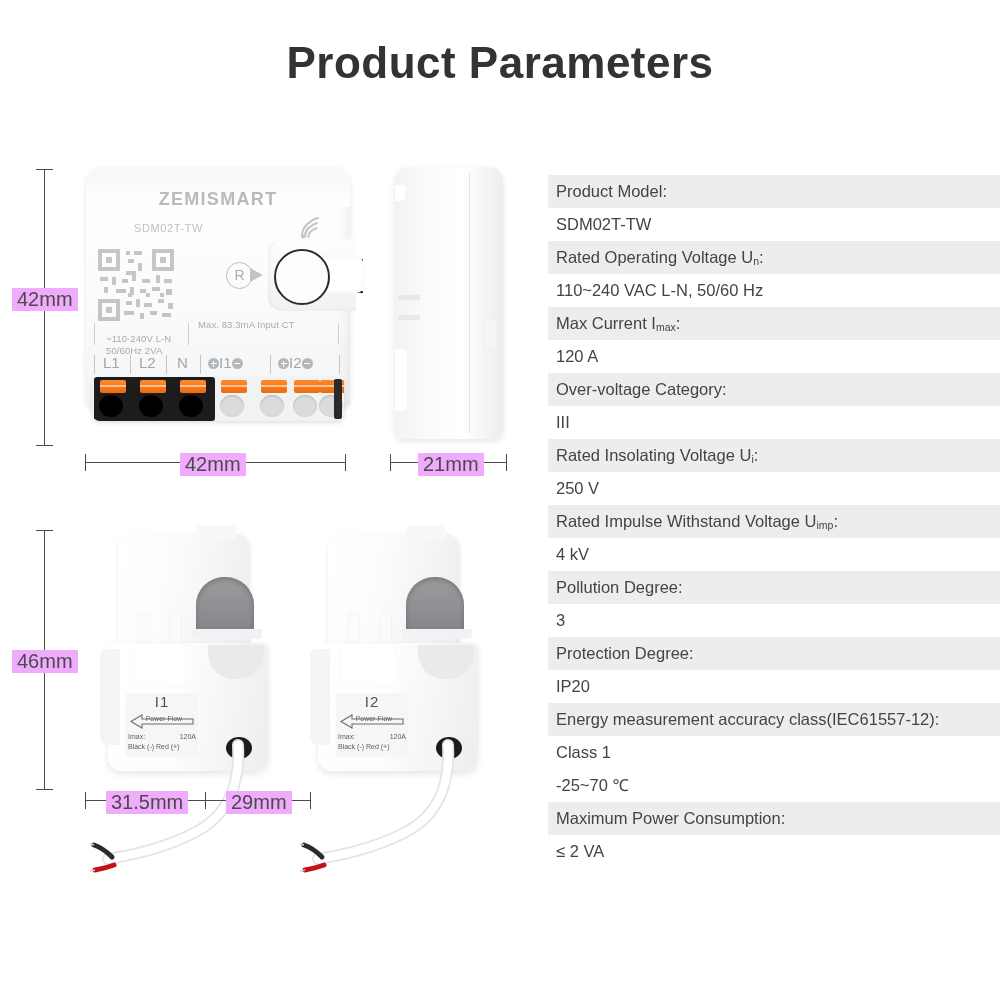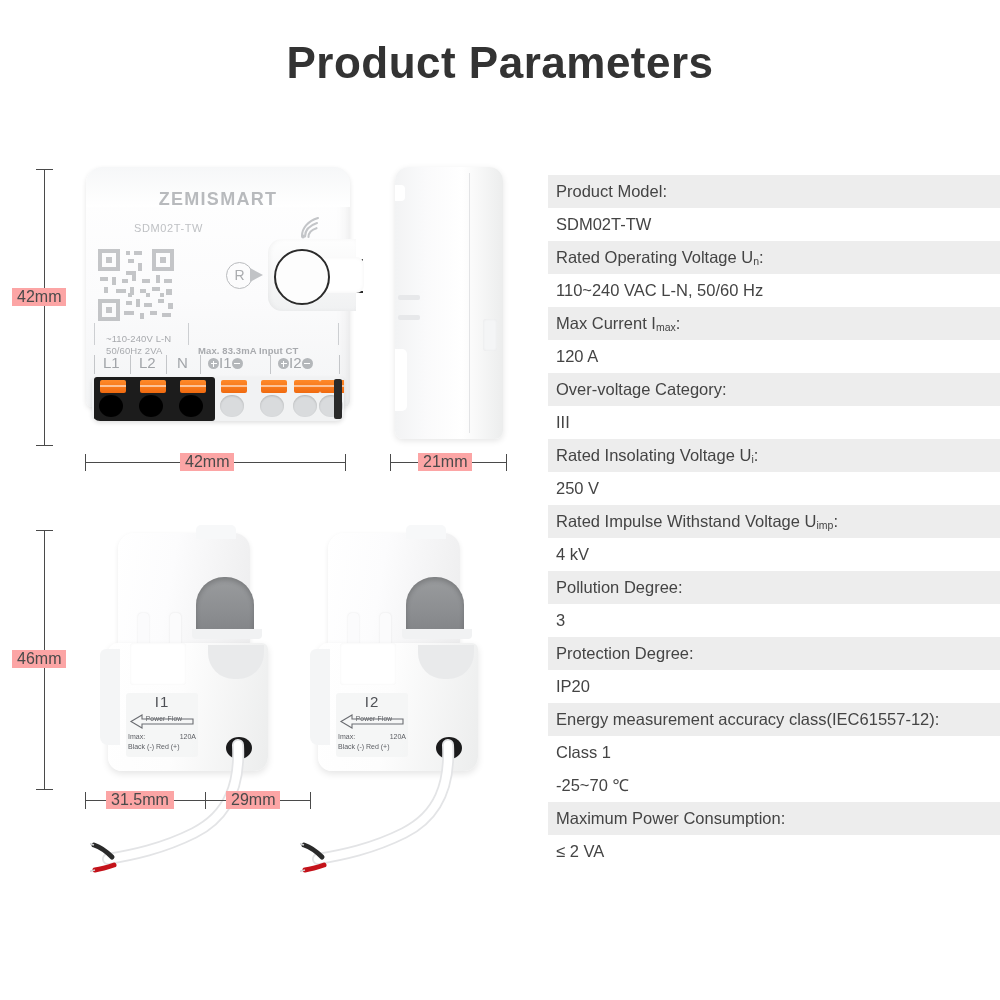--- a/index.html
+++ b/index.html
@@ -72,24 +72,24 @@
     background: #4a4a4a;
   }
   .dim-cap-v {  
     position: absolute;
     width: 1px;
     height: 17px;
     background: #4a4a4a;
   }
   .dim-label {
     position: absolute;
-    font-size: 16px;
+    font-size: 20px;
     color: #4a4a4a;
     white-space: nowrap;
-    background: #fca5a5;
+    background: #f0abfc;
     padding: 0 5px;
   }
 
   
   #device-main {
     position: absolute;
     left: 86px;
     top: 167px;
     width: 264px;
     height: 272px;
@@ -210,23 +210,22 @@
     top: 4px;
   }
   #rating-left {
     position: absolute;
     left: 12px; top: 14px;
     line-height: 12px;
     letter-spacing: 0.1px;
   }
   #rating-right {
     position: absolute;
-    left: 104px; top: 26px;
+    left: 104px; top: 0;
     letter-spacing: 0.1px;
-    font-weight: bold;
   }
   #terminal-labels {
     position: absolute;
     left: 8px; top: 186px;
     width: 250px; height: 24px;
     font-size: 15px;
     color: #a2a5a9;
   }
   .tl-item { position: absolute; top: 1px; }
   .tl-bar  { position: absolute; top: 2px; width: 1px; height: 19px; background: #c4c6c9; }

